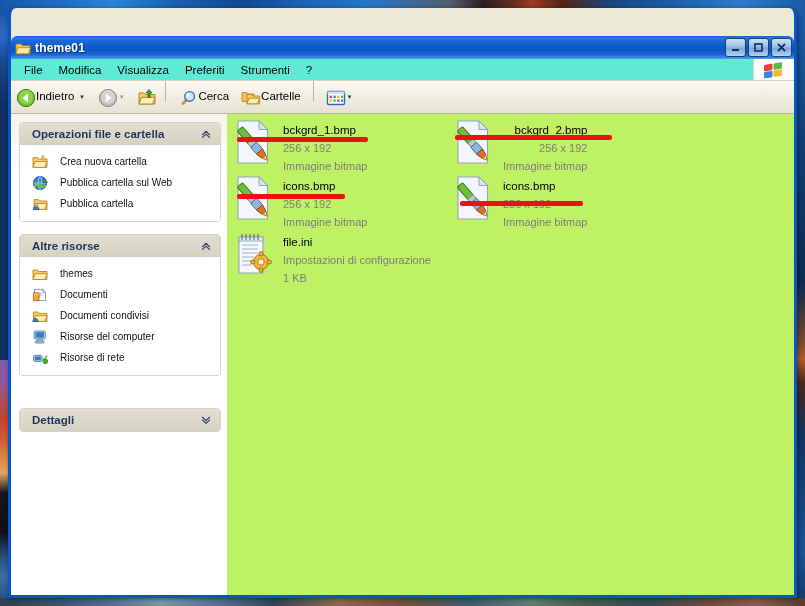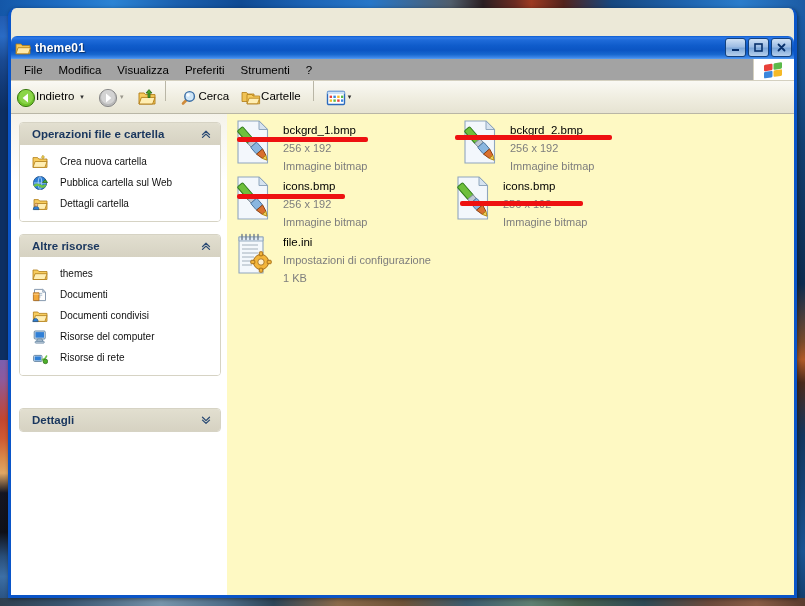--- a/index.html
+++ b/index.html
@@ -116,21 +116,21 @@
     font-size: 11px; color: #00246b;
     font-family: "Liberation Sans", sans-serif;
     line-height: 1;
     cursor: pointer;
   }
   .win-btn svg { display: block; }
 
   
   #menubar {
     height: 21px;
-    background: #a3a3a3;
+    background: #5eead4;
     border-bottom: 1px solid #d4d0c0;
     display: flex;
     align-items: center;
     padding-left: 5px;
     flex: none;
     position: relative;
     text-align: center;
   }
   .menu-item {
     font-size: 11.5px;
@@ -224,21 +224,21 @@
     gap: 12px; padding: 2px 6px 2px 12px;
     font-size: 10px; color: #111; cursor: pointer;
     line-height: 17px;
     white-space: nowrap;
   }
   .ic { width:16px; height:16px; flex:none; position:relative; }
 
   
   #filelist {
     flex: 1;
-    background: #fef9c3;
+    background: #bef264;
     position: relative;
     padding: 7px 0 0 8px;
     box-sizing: border-box;
   }
   .file-item {
     position: absolute;
     display: flex;
     gap: 8px;
     cursor: pointer;
     width: 210px;
@@ -430,21 +430,21 @@
             </div>
             <div class="side-item">
               <span class="ic">
                 <svg width="16" height="16" viewBox="0 0 16 16">
                   <path d="M2 3.6h4.4L7.6 5H15v8.4H2z" fill="#f7cc5e" stroke="#b07c15" stroke-width=".8"></path>
                   <path d="M2 13.4l2.1-5.9H15l-2.1 5.9z" fill="#ffeeb3" stroke="#b07c15" stroke-width=".8"></path>
                   <path d="M1.2 13.6c.4-2.6 1.6-3.4 3-3.4 1.3 0 2.5.9 2.8 3.4z" fill="#2f7fd6" stroke="#1a4f8c" stroke-width=".7"></path>
                   <circle cx="4.2" cy="8.8" r="1.6" fill="#f4c08a" stroke="#a06b33" stroke-width=".6"></circle>
                 </svg>
               </span>
-              <span class="side-label">Dettagli cartella</span>
+              <span class="side-label">Pubblica cartella</span>
             </div>
           </div>
         </div>
 
         <div class="panel">
           <div class="panel-header">
             <span>Altre risorse</span>
             <span class="chev">
               <svg width="12" height="12" viewBox="0 0 12 12">
                 <path d="M2.5 6.6L6 3.3l3.5 3.3M2.5 9.4L6 6.1l3.5 3.3" fill="none" stroke="#2a4a74" stroke-width="1.3" stroke-linecap="round" stroke-linejoin="round"></path>
@@ -538,21 +538,21 @@
             </g>
           </svg>
         </span>
         <span class="file-meta">
           <span class="file-name">bckgrd_1.bmp</span><br>
           <span class="file-sub">256 x 192</span><br>
           <span class="file-sub">Immagine bitmap</span>
         </span>
       </div>
 
-      <div class="file-item" style="left:231px; top:4px;">
+      <div class="file-item" style="left:224px; top:4px;text-align:right;">
         <span class="file-icon">
           <svg width="44" height="48" viewBox="0 0 44 48">
             <path d="M7 3h21l8.5 8.5V45H7z" fill="#f3f7fc" stroke="#8fa6bd" stroke-width="1.1"></path>
             <path d="M28 3v8.5h8.5z" fill="#d6e3f0" stroke="#8fa6bd" stroke-width="1"></path>
             <g transform="rotate(-41 22 26)">
               <rect x="18.5" y="6" width="7" height="17" rx="1.2" fill="#6fbf3c" stroke="#2f7a18" stroke-width="1"></rect>
               <rect x="18.5" y="22" width="7" height="5" fill="#bfc8d2" stroke="#7b8897" stroke-width=".9"></rect>
               <rect x="18" y="27" width="8" height="9" rx="1" fill="#8ab6e0" stroke="#46709c" stroke-width=".9"></rect>
               <path d="M18 36h8l-1.6 7h-4.8z" fill="#d9702f" stroke="#8c4010" stroke-width=".9"></path>
               <path d="M19.6 43h4.8l-2.4 4.4z" fill="#f5cf5a" stroke="#b08915" stroke-width=".9"></path>

